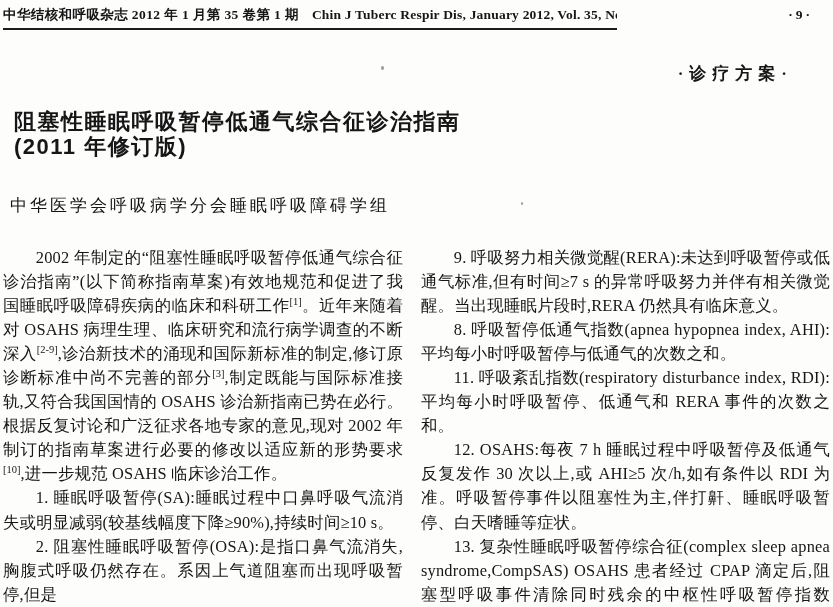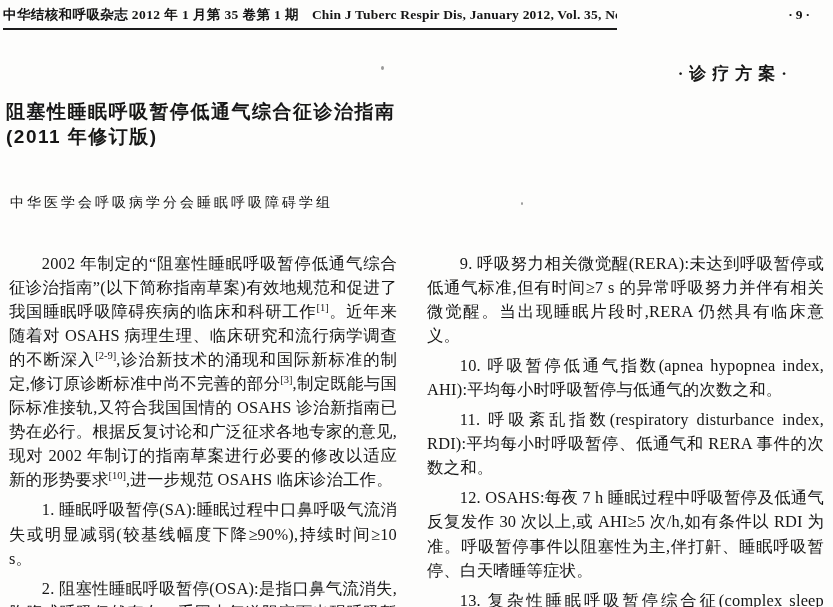--- a/index.html
+++ b/index.html
@@ -29,42 +29,42 @@
     white-space: nowrap;
   }
   
   .section-label {
     position: absolute; top: 46px; right: 40px;
     font-size: 17px; font-weight: bold;
     letter-spacing: 6px; white-space: nowrap; margin-top: 16px;
   }
   
   .article-title, .article-subtitle {
-    position: absolute; left: 6px; margin: 0;
+    position: absolute; left: 6px; margin: 8px;
     font-family: "Liberation Sans", "DejaVu Sans", sans-serif;
-    font-weight: bold; font-size: 19px;
+    font-weight: bold; font-size: 22px;
     letter-spacing: 1.5px; white-space: nowrap;
   }
   .article-title    { top: 99px; }
   .article-subtitle { top: 124px; }
   .author-group {
     position: absolute; top: 194px; left: 10px;
-    font-size: 14px; letter-spacing: 3px;
+    font-size: 17px; letter-spacing: 3px;
     font-weight: 500; white-space: nowrap;
   }
   
   .columns {
     position: absolute; top: 246px; left: 3px;
     display: flex; gap: 18px;
   }
   .col { text-align: justify; text-justify: inter-character; }
   .col-left  { width: 400px; }
   .col-right { width: 409px; }
   .col p {
-    margin: 6px;
+    margin: 0;
     font-size: 16.4px; line-height: 24.05px;
     text-indent: 2em;
     letter-spacing: 0.2px;
   }
   .col p sup {
     font-size: 10.5px; line-height: 0;
     letter-spacing: 0; vertical-align: super;
   }
   
   .speck { position: absolute; background: #9a9a9a; border-radius: 50%; }
@@ -90,21 +90,21 @@
   <div class="author-group">中华医学会呼吸病学分会睡眠呼吸障碍学组</div>
 
   <main class="columns">
     <div class="col col-left">
       <p>2002 年制定的“阻塞性睡眠呼吸暂停低通气综合征诊治指南”(以下简称指南草案)有效地规范和促进了我国睡眠呼吸障碍疾病的临床和科研工作<sup>[1]</sup>。近年来随着对 OSAHS 病理生理、临床研究和流行病学调查的不断深入<sup>[2-9]</sup>,诊治新技术的涌现和国际新标准的制定,修订原诊断标准中尚不完善的部分<sup>[3]</sup>,制定既能与国际标准接轨,又符合我国国情的 OSAHS 诊治新指南已势在必行。根据反复讨论和广泛征求各地专家的意见,现对 2002 年制订的指南草案进行必要的修改以适应新的形势要求<sup>[10]</sup>,进一步规范 OSAHS 临床诊治工作。</p>
       <p>1. 睡眠呼吸暂停(SA):睡眠过程中口鼻呼吸气流消失或明显减弱(较基线幅度下降≥90%),持续时间≥10 s。</p>
       <p>2. 阻塞性睡眠呼吸暂停(OSA):是指口鼻气流消失,胸腹式呼吸仍然存在。系因上气道阻塞而出现呼吸暂停,但是</p>
     </div>
     <div class="col col-right">
       <p>9. 呼吸努力相关微觉醒(RERA):未达到呼吸暂停或低通气标准,但有时间≥7 s 的异常呼吸努力并伴有相关微觉醒。当出现睡眠片段时,RERA 仍然具有临床意义。</p>
-      <p>10. 呼吸暂停低通气指数(apnea hypopnea index, AHI):平均每小时呼吸暂停与低通气的次数之和。</p>
+      <p>8. 呼吸暂停低通气指数(apnea hypopnea index, AHI):平均每小时呼吸暂停与低通气的次数之和。</p>
       <p>11. 呼吸紊乱指数(respiratory disturbance index, RDI):平均每小时呼吸暂停、低通气和 RERA 事件的次数之和。</p>
       <p>12. OSAHS:每夜 7 h 睡眠过程中呼吸暂停及低通气反复发作 30 次以上,或 AHI≥5 次/h,如有条件以 RDI 为准。呼吸暂停事件以阻塞性为主,伴打鼾、睡眠呼吸暂停、白天嗜睡等症状。</p>
       <p>13. 复杂性睡眠呼吸暂停综合征(complex sleep apnea syndrome,CompSAS) OSAHS 患者经过 CPAP 滴定后,阻塞型呼吸事件清除同时残余的中枢性呼吸暂停指数(CAI)≥5 次/h,或以潮式呼吸(CSR)为主。</p>
     </div>
   </main>
 
   <div class="speck speck-1"></div>
   <div class="speck speck-2"></div>
 
 </div>

